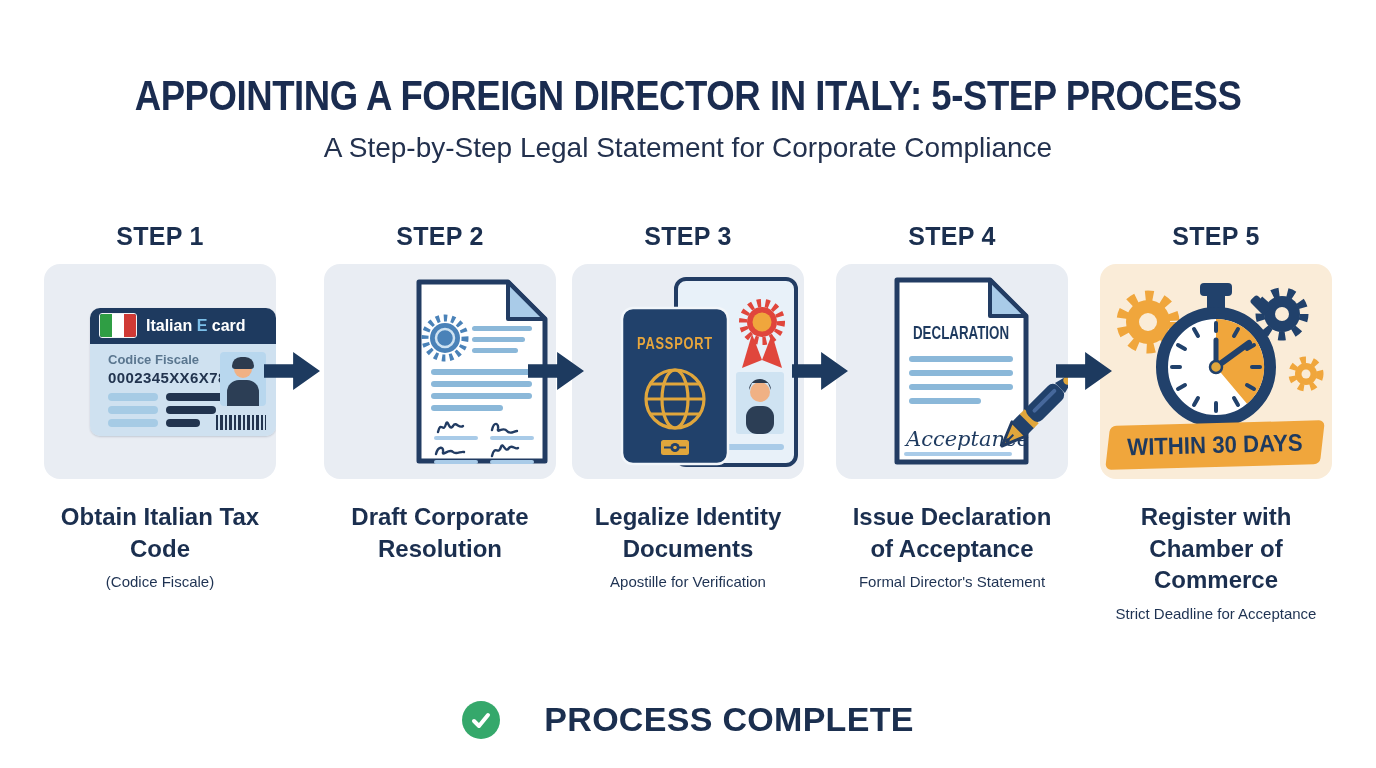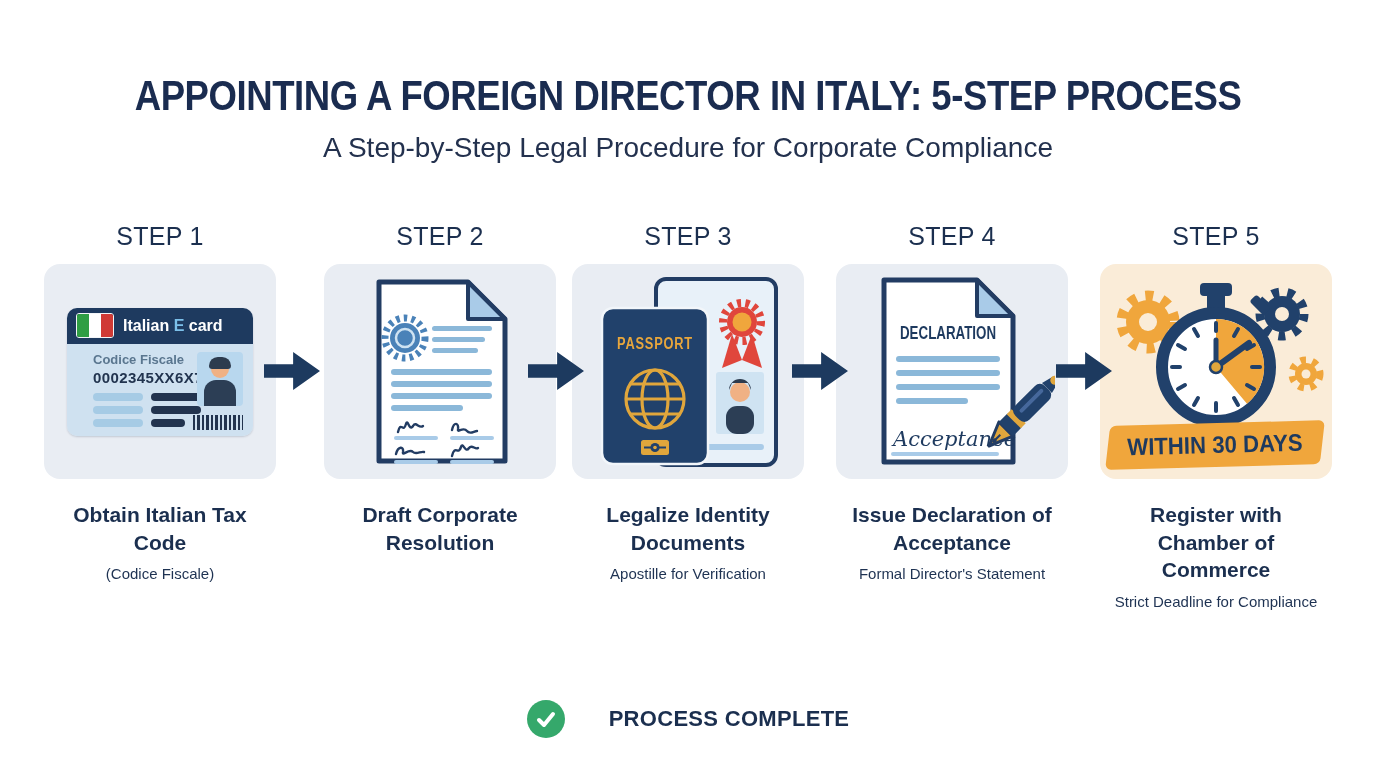--- a/index.html
+++ b/index.html
@@ -13,46 +13,46 @@
            white-space:nowrap; }
   .title > span { display:inline-block; transform:scaleX(0.87); transform-origin:center; }
   .subtitle { position:absolute; top:132px; left:0; width:1376px; text-align:center;
               color:#23314e; font-size:28px; font-weight:500; }
 
   
   .steps { position:absolute; top:222px; left:0; width:1376px; height:470px; }
   .step-col { position:absolute; top:0; width:232px; text-align:center; }
   .step-col.c0 { left:44px; }  .step-col.c1 { left:324px; } .step-col.c2 { left:572px; }
   .step-col.c3 { left:836px; } .step-col.c4 { left:1100px; }
-  .step-label { font-size:25px; font-weight:400; color:#1b2f4f; letter-spacing:0.3px; height:34px; }
+  .step-label { font-size:25px; font-weight:700; color:#1b2f4f; letter-spacing:0.3px; height:34px; }
   .step-card  { margin-top:8px; width:232px; height:215px; border-radius:16px;
                 background:#e9edf3; position:relative; display:flex;
-                align-items:center; justify-content:center; overflow:hidden; }
+                align-items:center; justify-content:flex-end; overflow:hidden; }
   .step-card.deadline { background:#faecd8; }
-  .step-title { margin:22px auto 0; max-width:204px; font-size:21px; font-weight:700;
+  .step-title { margin:22px auto 0; max-width:204px; font-size:24px; font-weight:700;
                 color:#1b2f4f; line-height:1.32; }
   .step-sub   { margin:8px auto 0; max-width:208px; font-size:15px; font-weight:500;
                 color:#1e3252; line-height:1.3; }
 
   
   .arrow { position:absolute; top:130px; width:56px; height:38px; background:#1d3a5f;
            clip-path:polygon(0 32%, 52% 32%, 52% 0, 100% 50%, 52% 100%, 52% 68%, 0 68%); }
   .arrow.a0 { left:264px; } .arrow.a1 { left:528px; }
   .arrow.a2 { left:792px; } .arrow.a3 { left:1056px; }
 
   
   .idcard { width:186px; height:128px; border-radius:10px; overflow:hidden;
             box-shadow:0 1px 2px rgba(20,40,70,.18); text-align:left; }
   .idcard-header { height:36px; background:#1e3a5f; display:flex; align-items:center; padding:0 9px; }
   .flag { width:38px; height:25px; border-radius:3px; overflow:hidden; display:flex; flex:none;
           border:1px solid #f2f5f8; }
   .flag span { flex:1; } .flag .g{background:#2f9e44;} .flag .w{background:#ffffff;} .flag .r{background:#d03a35;}
   .idcard-title { margin-left:9px; color:#ffffff; font-size:16px; font-weight:700; white-space:nowrap; }
   .idcard-title .accent { color:#7cc0ea; }
-  .idcard-body { position:relative; height:92px; background:#cfe1f0; padding:8px 26px; }
+  .idcard-body { position:relative; height:92px; background:#cfe1f0; padding:8px 18px; }
   .id-label { font-size:13px; font-weight:700; color:#5a768f; }
   .id-value { font-size:15px; font-weight:800; color:#22344f; letter-spacing:.4px; margin-top:2px; }
   .id-rows { margin-top:7px; }
   .id-row { display:flex; gap:8px; margin-top:5px; }
   .bar { height:8px; border-radius:4px; }
   .bar.lb { background:#a6cbe5; width:50px; }
   .bar.nv { background:#22344f; }
   .id-photo { position:absolute; right:10px; top:8px; width:46px; height:54px;
               background:#b8d7ee; border-radius:4px; overflow:hidden; }
   .id-photo .head { position:absolute; left:14px; top:8px; width:18px; height:18px;
@@ -70,29 +70,29 @@
             background:#f0a63c; border-radius:6px; transform:skewX(-8deg) rotate(-1.5deg);
             display:flex; align-items:center; justify-content:center; }
   .banner span { transform:skewX(8deg); color:#1e3a5f; font-size:24px; font-weight:800;
                  letter-spacing:0; white-space:nowrap; display:inline-block; transform:skewX(8deg) scaleX(0.92); }
 
   
   .footer { position:absolute; top:700px; left:0; width:1376px; display:flex;
             align-items:center; justify-content:center; gap:14px; }
   .check-circle { width:38px; height:38px; border-radius:50%; background:#35a86b;
                   display:flex; align-items:center; justify-content:center; flex:none; }
-  .footer-text { font-size:22px; font-weight:800; color:#1b2f4f; letter-spacing:0.3px;margin-left:30px; }
+  .footer-text { font-size:34px; font-weight:800; color:#1b2f4f; letter-spacing:0.3px;margin-left:30px; }
 </style>
 </head>
 <body>
 
 <div class="page">
 
   <h1 class="title"><span>APPOINTING A FOREIGN DIRECTOR IN ITALY: 5-STEP PROCESS</span></h1>
-  <h2 class="subtitle">A Step-by-Step Legal Procedure for Corporate Compliance</h2>
+  <h2 class="subtitle">A Step-by-Step Legal Statement for Corporate Compliance</h2>
 
   <div class="steps">
 
     <div class="step-col c0">
       <div class="step-label">STEP 1</div>
       <div class="step-card">
         <div class="idcard">
           <div class="idcard-header">
             <div class="flag">
                 <span class="g"></span>
@@ -278,21 +278,21 @@
               <line x1="108" y1="97" x2="108" y2="70" stroke="#21416b" stroke-width="5" stroke-linecap="round"></line>
               <circle cx="108" cy="97" r="6" fill="#e0a63c" stroke="#21416b" stroke-width="2.5"></circle>
             </g>
           </svg>
           <div class="banner">
             <span>WITHIN 30 DAYS</span>
           </div>
         </div>
       </div>
       <div class="step-title">Register with Chamber of Commerce</div>
-      <div class="step-sub">Strict Deadline for Compliance</div>
+      <div class="step-sub">Strict Deadline for Acceptance</div>
     </div>
 
     <div class="arrow a0"></div>
     <div class="arrow a1"></div>
     <div class="arrow a2"></div>
     <div class="arrow a3"></div>
   </div>
 
   <div class="footer">
     <div class="check-circle">

